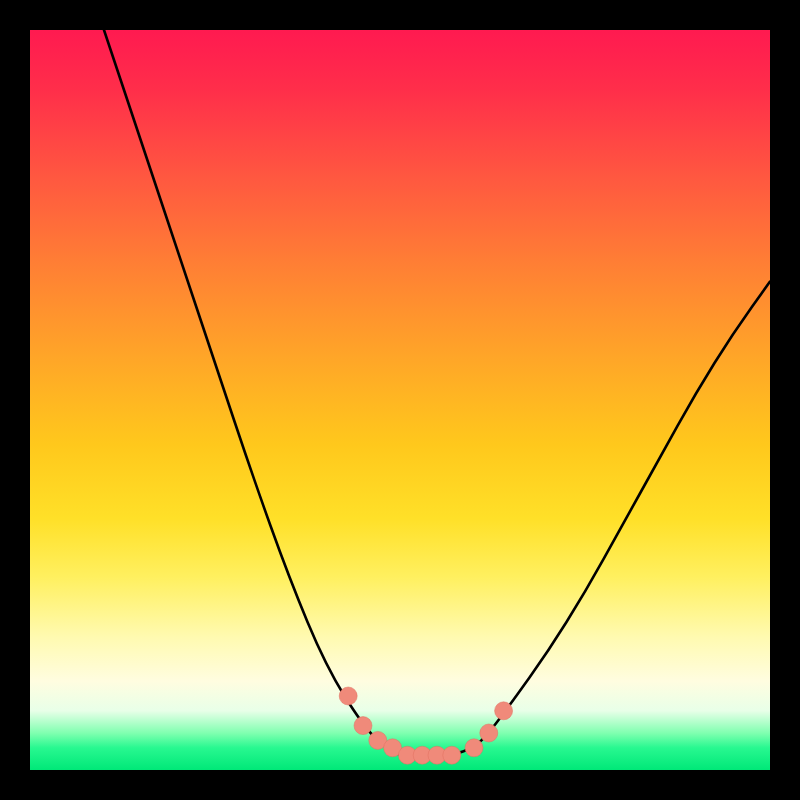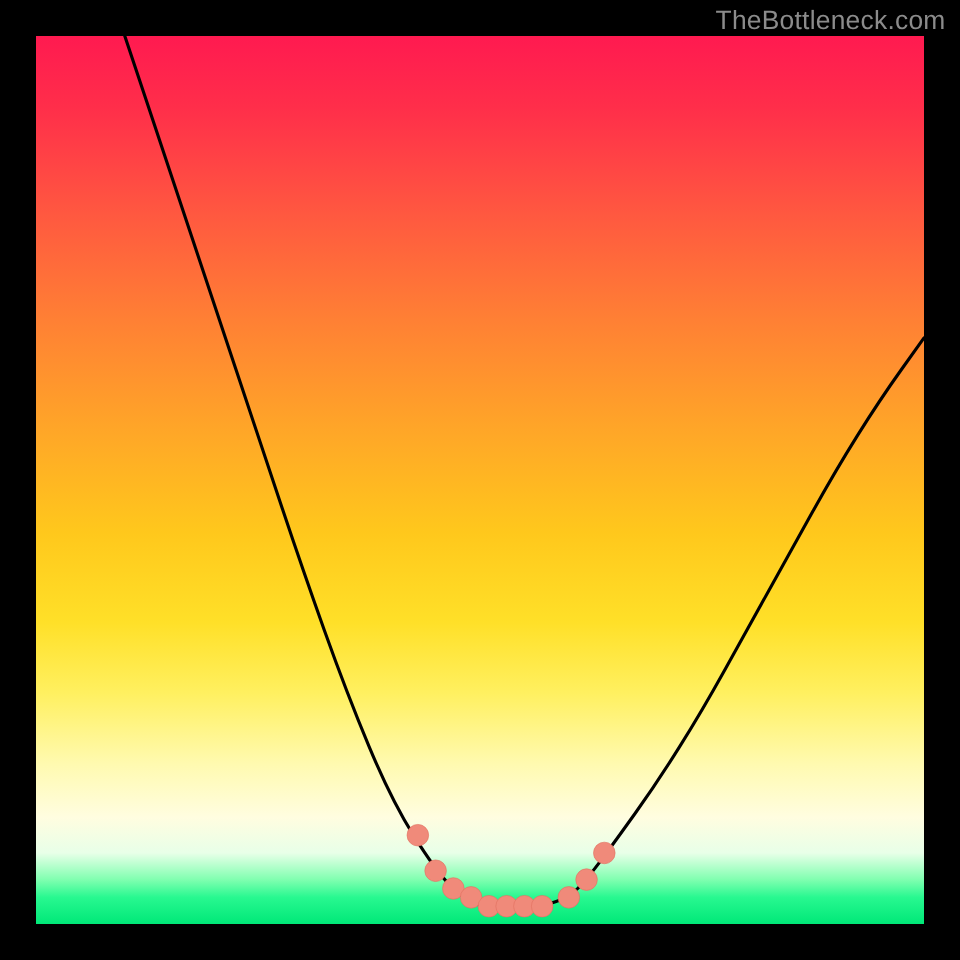--- a/index.html
+++ b/index.html
@@ -83,14 +83,13 @@
           <circle cx="392.20000000000005" cy="725.2" r="9"></circle>
           <circle cx="407.00000000000006" cy="725.2" r="9"></circle>
           <circle cx="421.79999999999995" cy="725.2" r="9"></circle>
           <circle cx="444" cy="717.8" r="9"></circle>
           <circle cx="458.8" cy="703" r="9"></circle>
           <circle cx="473.6" cy="680.8" r="9"></circle>
         </g>
     </svg>
   </div>
 
-  <div class="watermark">TheBottleneck.com</div>
 </div>
 
 </body></html>

